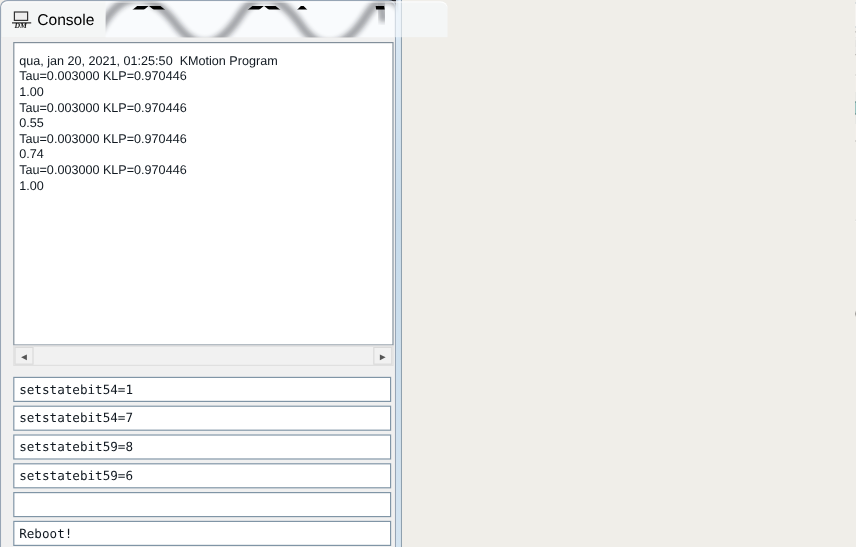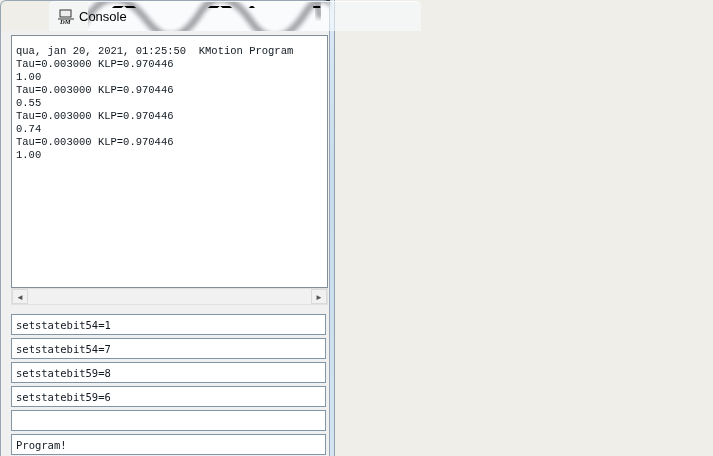--- a/index.html
+++ b/index.html
@@ -18,28 +18,28 @@
   
   .panel{left:334px;top:0;width:379px;height:456px;background:#f0eee9;
          border-left:1px solid #8fa0ae;z-index:2;}
 
   
   .console-win{left:0;top:0;width:330px;height:456px;z-index:5;
                border:1px solid #97a5b5;border-bottom:none;
                border-radius:6px 6px 0 0;}
   .titlebar{left:0;top:0;width:372px;height:30px;border-radius:6px 6px 0 0;
             background:rgba(247,250,253,0.62);
-            box-shadow:inset 0 1px 0 rgba(255,255,255,.8);margin-left:48px;}
+            box-shadow:inset 0 1px 0 rgba(255,255,255,.8);}
   .title-text{left:30px;top:8px;font-size:13px;color:#000;}
   .title-icon{left:8px;top:7px;width:18px;height:16px;}
   .console-body{left:0;top:30px;width:328px;height:426px;background:#f0f0f0;}
 
   .console-log{left:10px;top:34px;width:317px;height:253px;background:#fff;
                border:1px solid #828f9b;margin:0;padding:9px 2px 0 4px;overflow:hidden;
-               font-family:Liberation Mono, monospace;font-size:10.5px;
+               font-family:Liberation Sans, sans-serif;font-size:10.5px;
                line-height:13px;color:#101820;white-space:pre;}
   .hscroll{left:10px;top:287px;width:317px;height:17px;background:#f1f1f1;
            border:1px solid #e0e0e0;}
   .sbtn{width:16px;height:15px;background:#f1f1f1;color:#555;font-size:8px;
         line-height:15px;text-align:center;border:1px solid #dadada;}
   .sbtn.right{right:0;left:auto;top:0;}
   .cmd{left:10px;width:315px;height:21px;background:#fff;border:1px solid #8095a6;
        font-family:"DejaVu Sans Mono",monospace;font-size:10.5px;color:#101820;
        padding:4px 0 0 4px;}
 
@@ -317,21 +317,21 @@
   <div class="abs hscroll">
     <div class="abs sbtn" style="left:0;top:0">◄</div>
     <div class="abs sbtn right">►</div>
   </div>
   <div id="cmdRows">
       <div class="abs cmd" style="top: 313px;">setstatebit54=1</div>
       <div class="abs cmd" style="top: 337px;">setstatebit54=7</div>
       <div class="abs cmd" style="top: 361px;">setstatebit59=8</div>
       <div class="abs cmd" style="top: 385px;">setstatebit59=6</div>
       <div class="abs cmd" style="top: 409px;"></div>
-      <div class="abs cmd" style="top: 433px;">Program!</div>
+      <div class="abs cmd" style="top: 433px;">Reboot!</div>
     </div>
 </div>
 
 <div class="abs bgpeaks">
   <svg width="244" height="8">
     <path d="M20,9 L36,-4 L52,9 M116,9 L132,-4 L148,9 M158,9 L166,1" fill="none" stroke="#000" stroke-width="6"></path>
     <path d="M228,-4 L230,10" stroke="#000" stroke-width="7"></path>
   </svg>
 </div>
 

